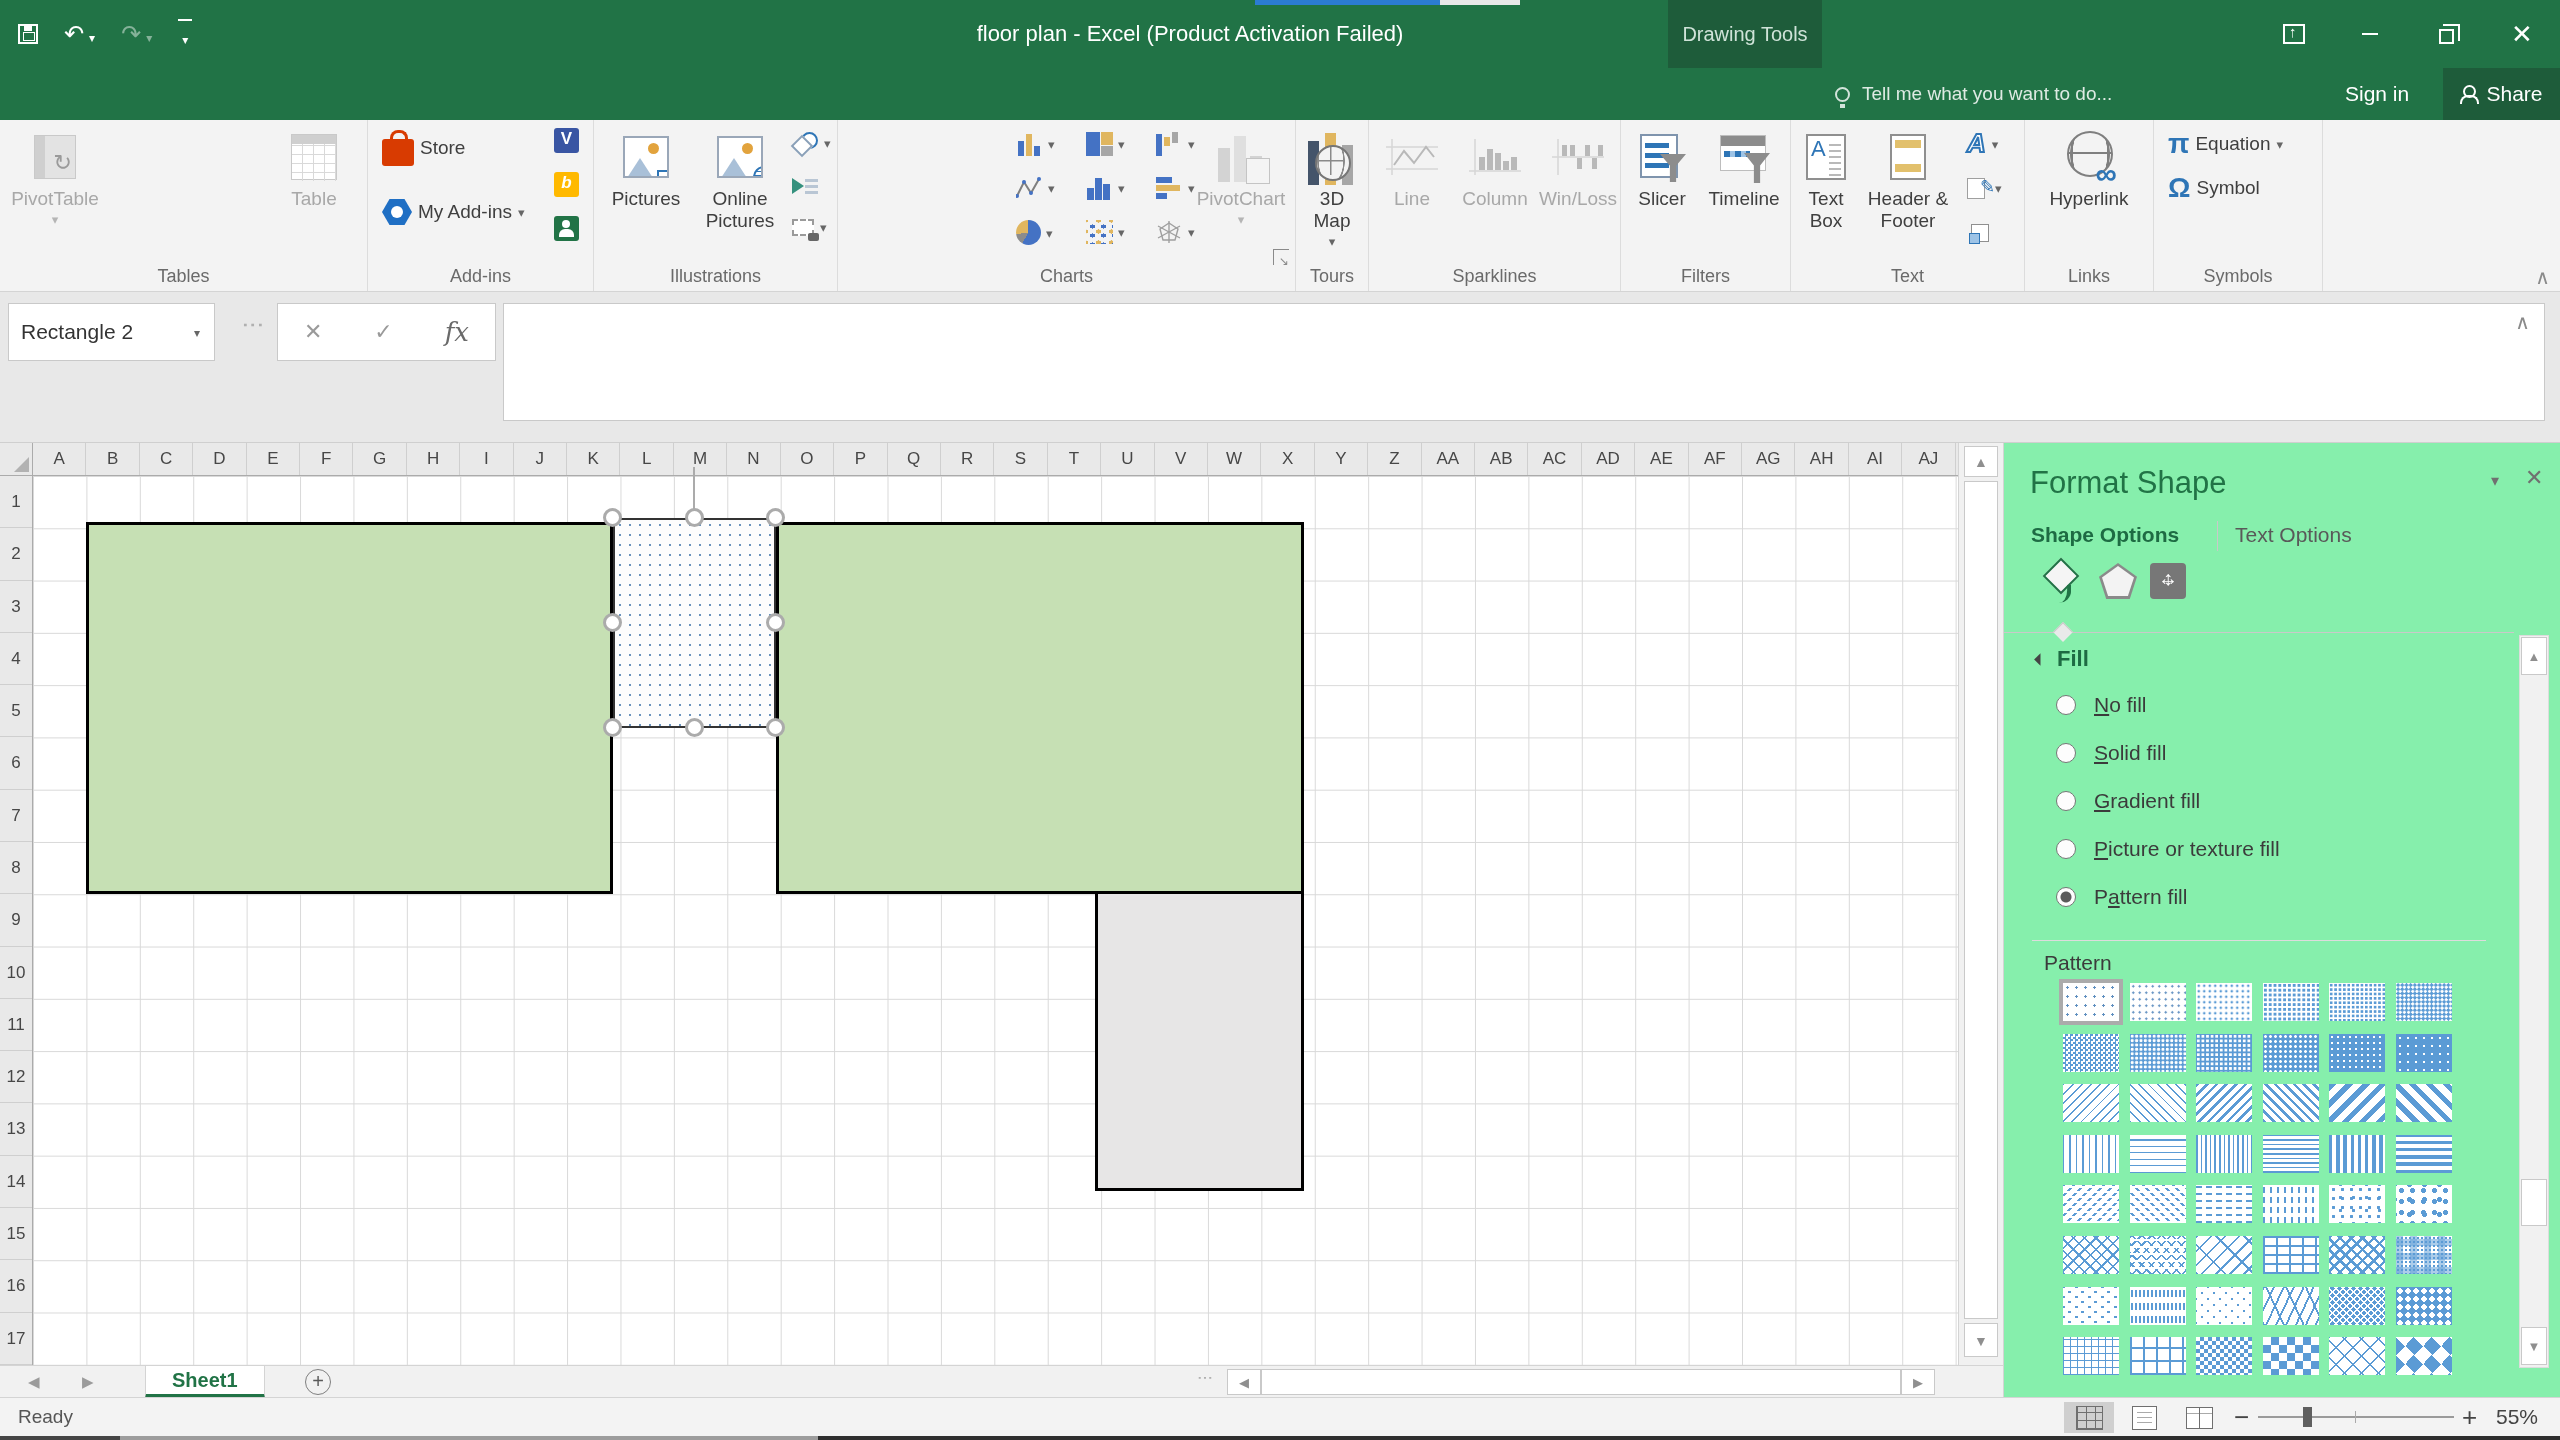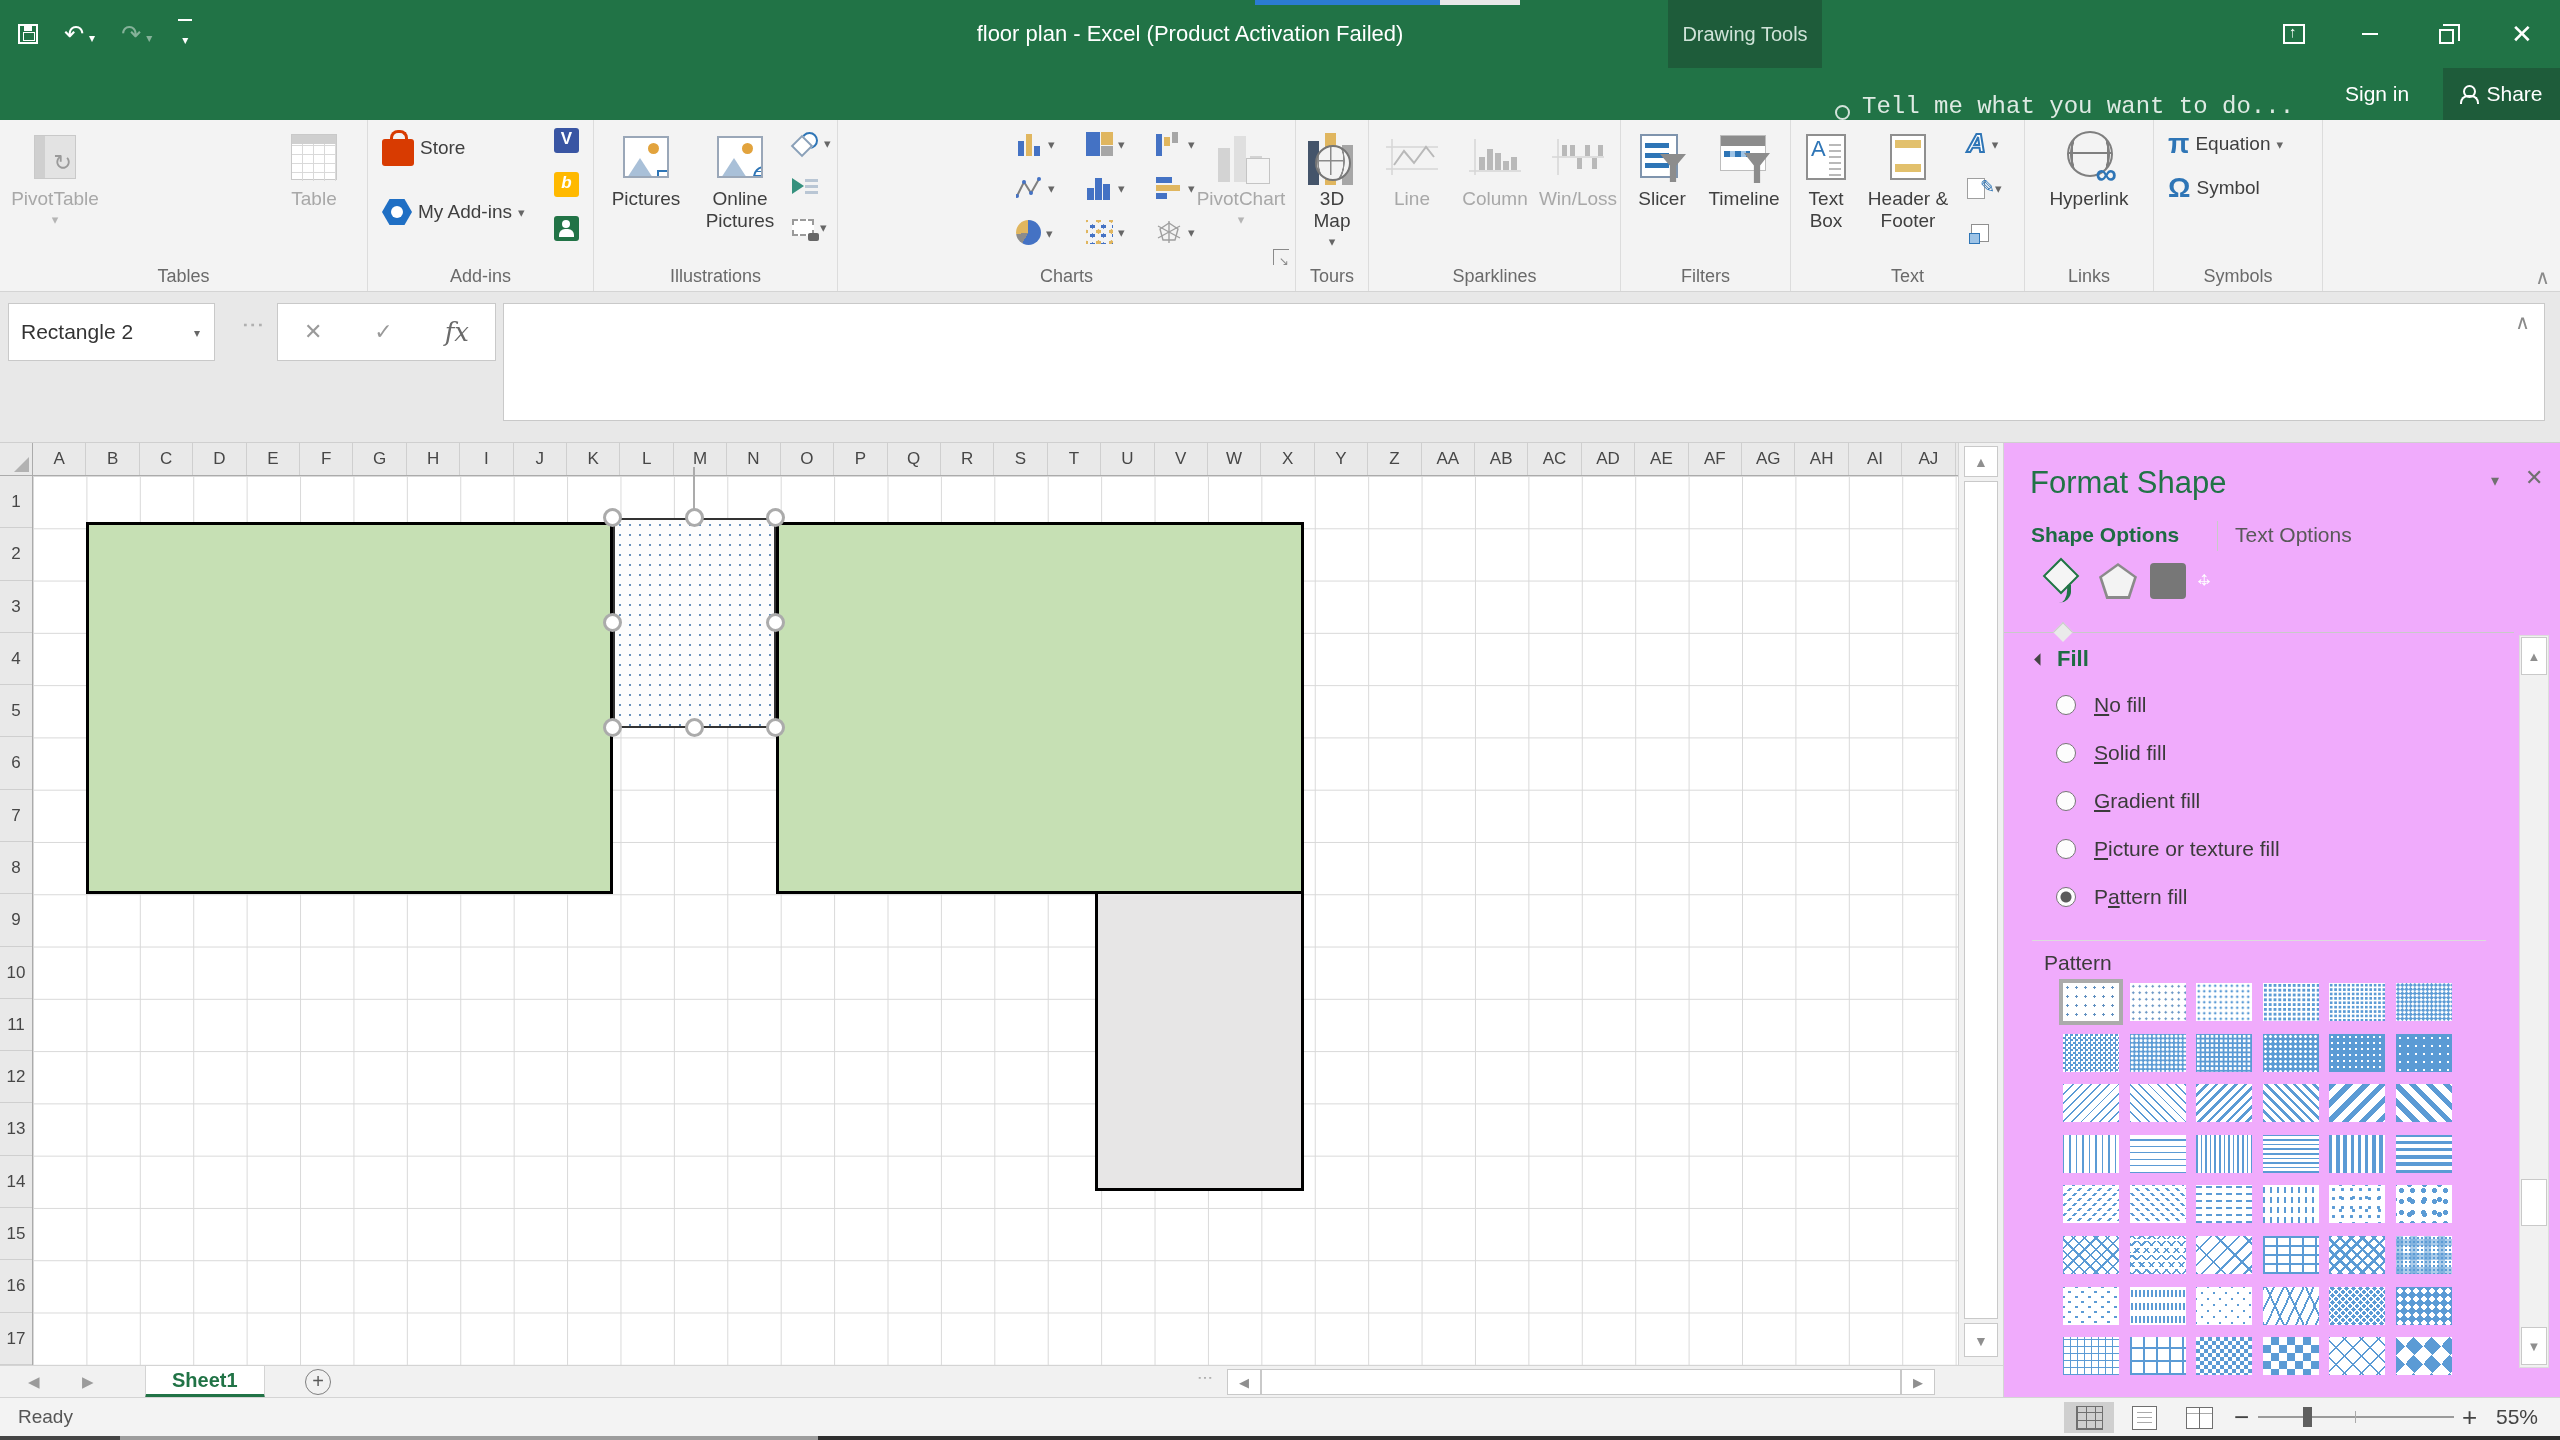--- a/index.html
+++ b/index.html
@@ -30,21 +30,21 @@
   .ic-close::after { content:"✕"; font-size:26px; }
   #topstrip-blue { position:absolute; left:1255px; top:0; width:185px; height:5px; background:#2b7cd3; }
   #topstrip-white { position:absolute; left:1440px; top:0; width:80px; height:5px; background:#e8e8e8; }
 
   
   #tabrow { position:absolute; left:0; top:68px; width:2560px; height:52px; background:#217346; display:flex; align-items:stretch; }
   #tabs { display:flex; margin-left:10px; }
   .tab { color:#fff; font-size:21px; line-height:52px; padding:0 24px; white-space:nowrap; cursor:pointer; }
   .tab.active { background:#f3f3f3; color:#217346; }
   .tab.contextual { background:#1e5c3a; margin-left:26px; padding:0 30px; }
-  #tellme { position:absolute; left:1835px; top:0; height:52px; display:flex; align-items:flex-end; gap:12px; color:rgba(255,255,255,.85); font-size:24px; cursor:text;font-family:Liberation Mono, monospace; }
+  #tellme { position:absolute; left:1835px; top:0; height:52px; display:flex; align-items:center; gap:12px; color:rgba(255,255,255,.85); font-size:19px; cursor:text; }
   .ic-bulb { width:15px; height:15px; border:2px solid rgba(255,255,255,.8); border-radius:50%; position:relative; }
   .ic-bulb::after { content:""; position:absolute; left:3px; top:15px; width:5px; height:4px; background:rgba(255,255,255,.8); }
   #signin { position:absolute; left:2345px; top:0; height:52px; line-height:52px; color:#fff; font-size:21px; cursor:pointer; }
   #sharebox { position:absolute; left:2443px; top:0; width:117px; height:52px; background:#1e5c3a; color:#fff; display:flex; align-items:center; justify-content:center; gap:10px; font-size:21px; cursor:pointer; }
   .ic-person { width:16px; height:18px; position:relative; }
   .ic-person::before { content:""; position:absolute; left:3px; top:0; width:9px; height:9px; border:2px solid #fff; border-radius:50%; }
   .ic-person::after { content:""; position:absolute; left:0; bottom:-1px; width:15px; height:7px; border:2px solid #fff; border-bottom:none; border-radius:8px 8px 0 0; }
 
   
   #ribbon { position:absolute; left:0; top:120px; width:2560px; height:172px; background:#f3f3f3; border-bottom:1px solid #d4d4d4; display:flex; }
@@ -197,21 +197,21 @@
   
   #vscroll { position:absolute; left:1958px; top:443px; width:45px; height:922px; background:#f1f1f1; border-left:1px solid #d4d4d4; }
   .sbox { position:absolute; left:5px; width:34px; background:#fff; border:1px solid #c9c9c9; text-align:center; color:#8f8f8f; font-size:14px; cursor:pointer; }
   #vs-up { top:3px; height:31px; line-height:31px; }
   #vs-up::after { content:"▲"; }
   #vs-thumb { top:38px; height:838px; cursor:grab; }
   #vs-down { top:880px; height:34px; line-height:34px; }
   #vs-down::after { content:"▼"; }
 
   
-  #pane { position:absolute; left:2003px; top:443px; width:557px; height:954px; background:#f0abfc; border-left:1px solid #d4d4d4;text-align:right; }
+  #pane { position:absolute; left:2003px; top:443px; width:557px; height:954px; background:#86efac; border-left:1px solid #d4d4d4; }
   #pane-title { position:absolute; left:26px; top:22px; font-size:31px; color:#217346; }
   #pane-menu { position:absolute; left:487px; top:28px; color:#707070; font-size:16px; cursor:pointer; }
   #pane-menu::after { content:"▾"; }
   #pane-close { position:absolute; left:521px; top:22px; color:#707070; font-size:22px; cursor:pointer; }
   #pane-close::after { content:"✕"; }
   #pane-tab-shape { position:absolute; left:27px; top:80px; font-size:21px; font-weight:bold; color:#1e6b43; cursor:pointer; }
   #pane-tabsep { position:absolute; left:213px; top:78px; width:1px; height:30px; background:#c9c9c9; }
   #pane-tab-text { position:absolute; left:231px; top:80px; font-size:21px; color:#595959; cursor:pointer; }
   .pane-ic { position:absolute; top:120px; cursor:pointer; }
   .ic-bucket { left:44px; width:26px; height:26px; border:2.5px solid #217346; transform:rotate(45deg); background:#f5f5f5; }

